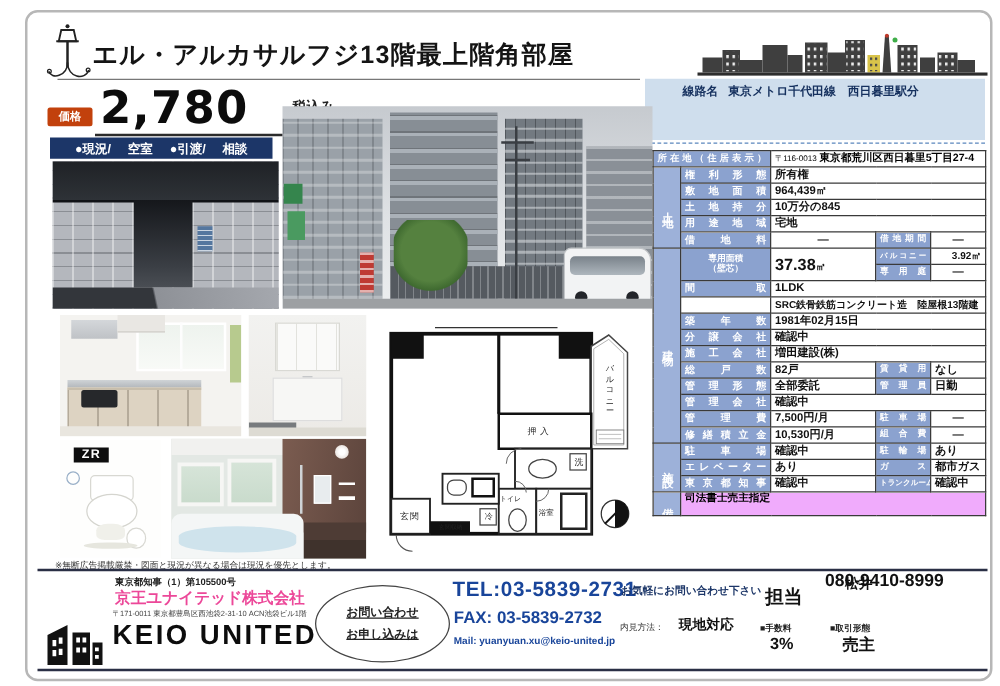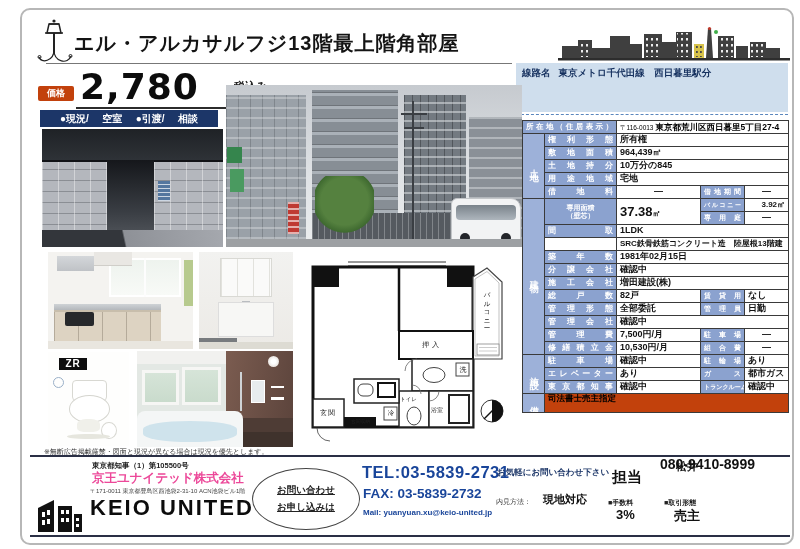--- a/index.html
+++ b/index.html
@@ -16,21 +16,21 @@
   
   .badge{left:38px;top:86px;width:36px;height:15px;background:#c2410c;color:#fff;font-size:9px;font-weight:bold;text-align:center;line-height:15px;border-radius:2px;}
   .amount{left:80px;top:66px;font-size:36px;font-weight:800;color:#0c0c0c;font-family:"DejaVu Sans",sans-serif;letter-spacing:1px;}
   .amount-rule{left:76px;top:107px;width:152px;height:2px;background:#2b2b2b;}
   .taxnote{left:234px;top:80px;font-size:11px;font-weight:bold;color:#222;line-height:1.25;white-space:nowrap;}
   .statusbar{left:40px;top:110px;width:178px;height:17px;background:#1c3668;color:#fff;display:flex;align-items:center;justify-content:space-between;padding:0 20px;box-sizing:border-box;font-size:10px;font-weight:bold;}
 
   
   .rail{left:516px;top:63px;width:272px;height:49px;background:#cfdeed;box-sizing:border-box;padding:4px 6px 0 6px;}
   .rail-l1{font-size:9.5px;font-weight:bold;color:#15305e;white-space:nowrap;}
-  .rail-l1 .lab{margin-right:8px;}
+  .rail-l1 .lab{margin-right:8px;margin-left:24px;}
   .rail-l2{font-size:15.5px;font-weight:800;color:#0e2a5c;text-align:center;margin-top:3px;white-space:nowrap;}
   .rail-dash{left:516px;top:114px;width:272px;height:0;border-top:1.5px dashed #5a86bd;}
 
   
   .ph{overflow:hidden;}
 
   
   .ph-build{left:226px;top:85px;width:296px;height:162px;background:linear-gradient(180deg,#c6cacf 0%,#dfe2e5 55%,#eceeef 100%);}
   .bl-left{left:0;top:6%;width:27%;height:89%;background:#9aa1a8;background-image:repeating-linear-gradient(0deg,rgba(255,255,255,.28) 0 2px,transparent 2px 10px),repeating-linear-gradient(90deg,rgba(60,65,70,.28) 0 1px,transparent 1px 12px);}
   .bl-main{left:29%;top:3%;width:29%;height:92%;background:#878e95;background-image:repeating-linear-gradient(0deg,#aab1b8 0 3px,rgba(0,0,0,.18) 3px 4px,transparent 4px 13px);}
@@ -124,21 +124,21 @@
   td.lb2{background:#8ba2cf;color:#fff;font-size:7px;font-weight:bold;text-align:justify;text-align-last:justify;white-space:nowrap;}
   td.lb2.sm{font-size:6px;}
   td.lbe{background:#fff;}
   td.vl{background:#fff;font-size:9px;font-weight:bold;color:#111;white-space:nowrap;}
   td.vlc{text-align:center;}
   td.vls{font-size:8px;}
   .areaval{font-size:13px;font-weight:800;}
   .areaunit{font-size:8px;}
   .zip{font-size:6.5px;font-weight:normal;margin-right:2px;}
   td.addr{font-size:8.5px;font-weight:bold;white-space:nowrap;background:#fff;}
-  td.notes{vertical-align:top;font-size:8.5px;font-weight:bold;height:48px;background:#c2410c;}
+  td.notes{vertical-align:top;font-size:8.5px;font-weight:bold;height:48px;background:#f0abfc;}
   td.lbsub{background:#8ba2cf;color:#fff;font-size:7px;font-weight:bold;text-align:center;white-space:nowrap;}
 
   
   .hr-top{left:30px;top:455px;width:760px;height:2px;background:#2a2f45;}
   .hr-bot{left:30px;top:535px;width:760px;height:2px;background:#2a2f45;}
   .license{left:92px;top:461px;font-size:7.5px;font-weight:bold;color:#222;}
   .company{left:92px;top:470px;font-size:12.5px;font-weight:700;color:#ec4899;}
   .companyaddr{left:90px;top:487px;font-size:6px;color:#444;white-space:nowrap;}
   .logoicon{left:34px;top:494px;}
   .logotext{left:90px;top:495px;font-size:22px;font-weight:800;color:#0c0c0c;letter-spacing:2px;}

